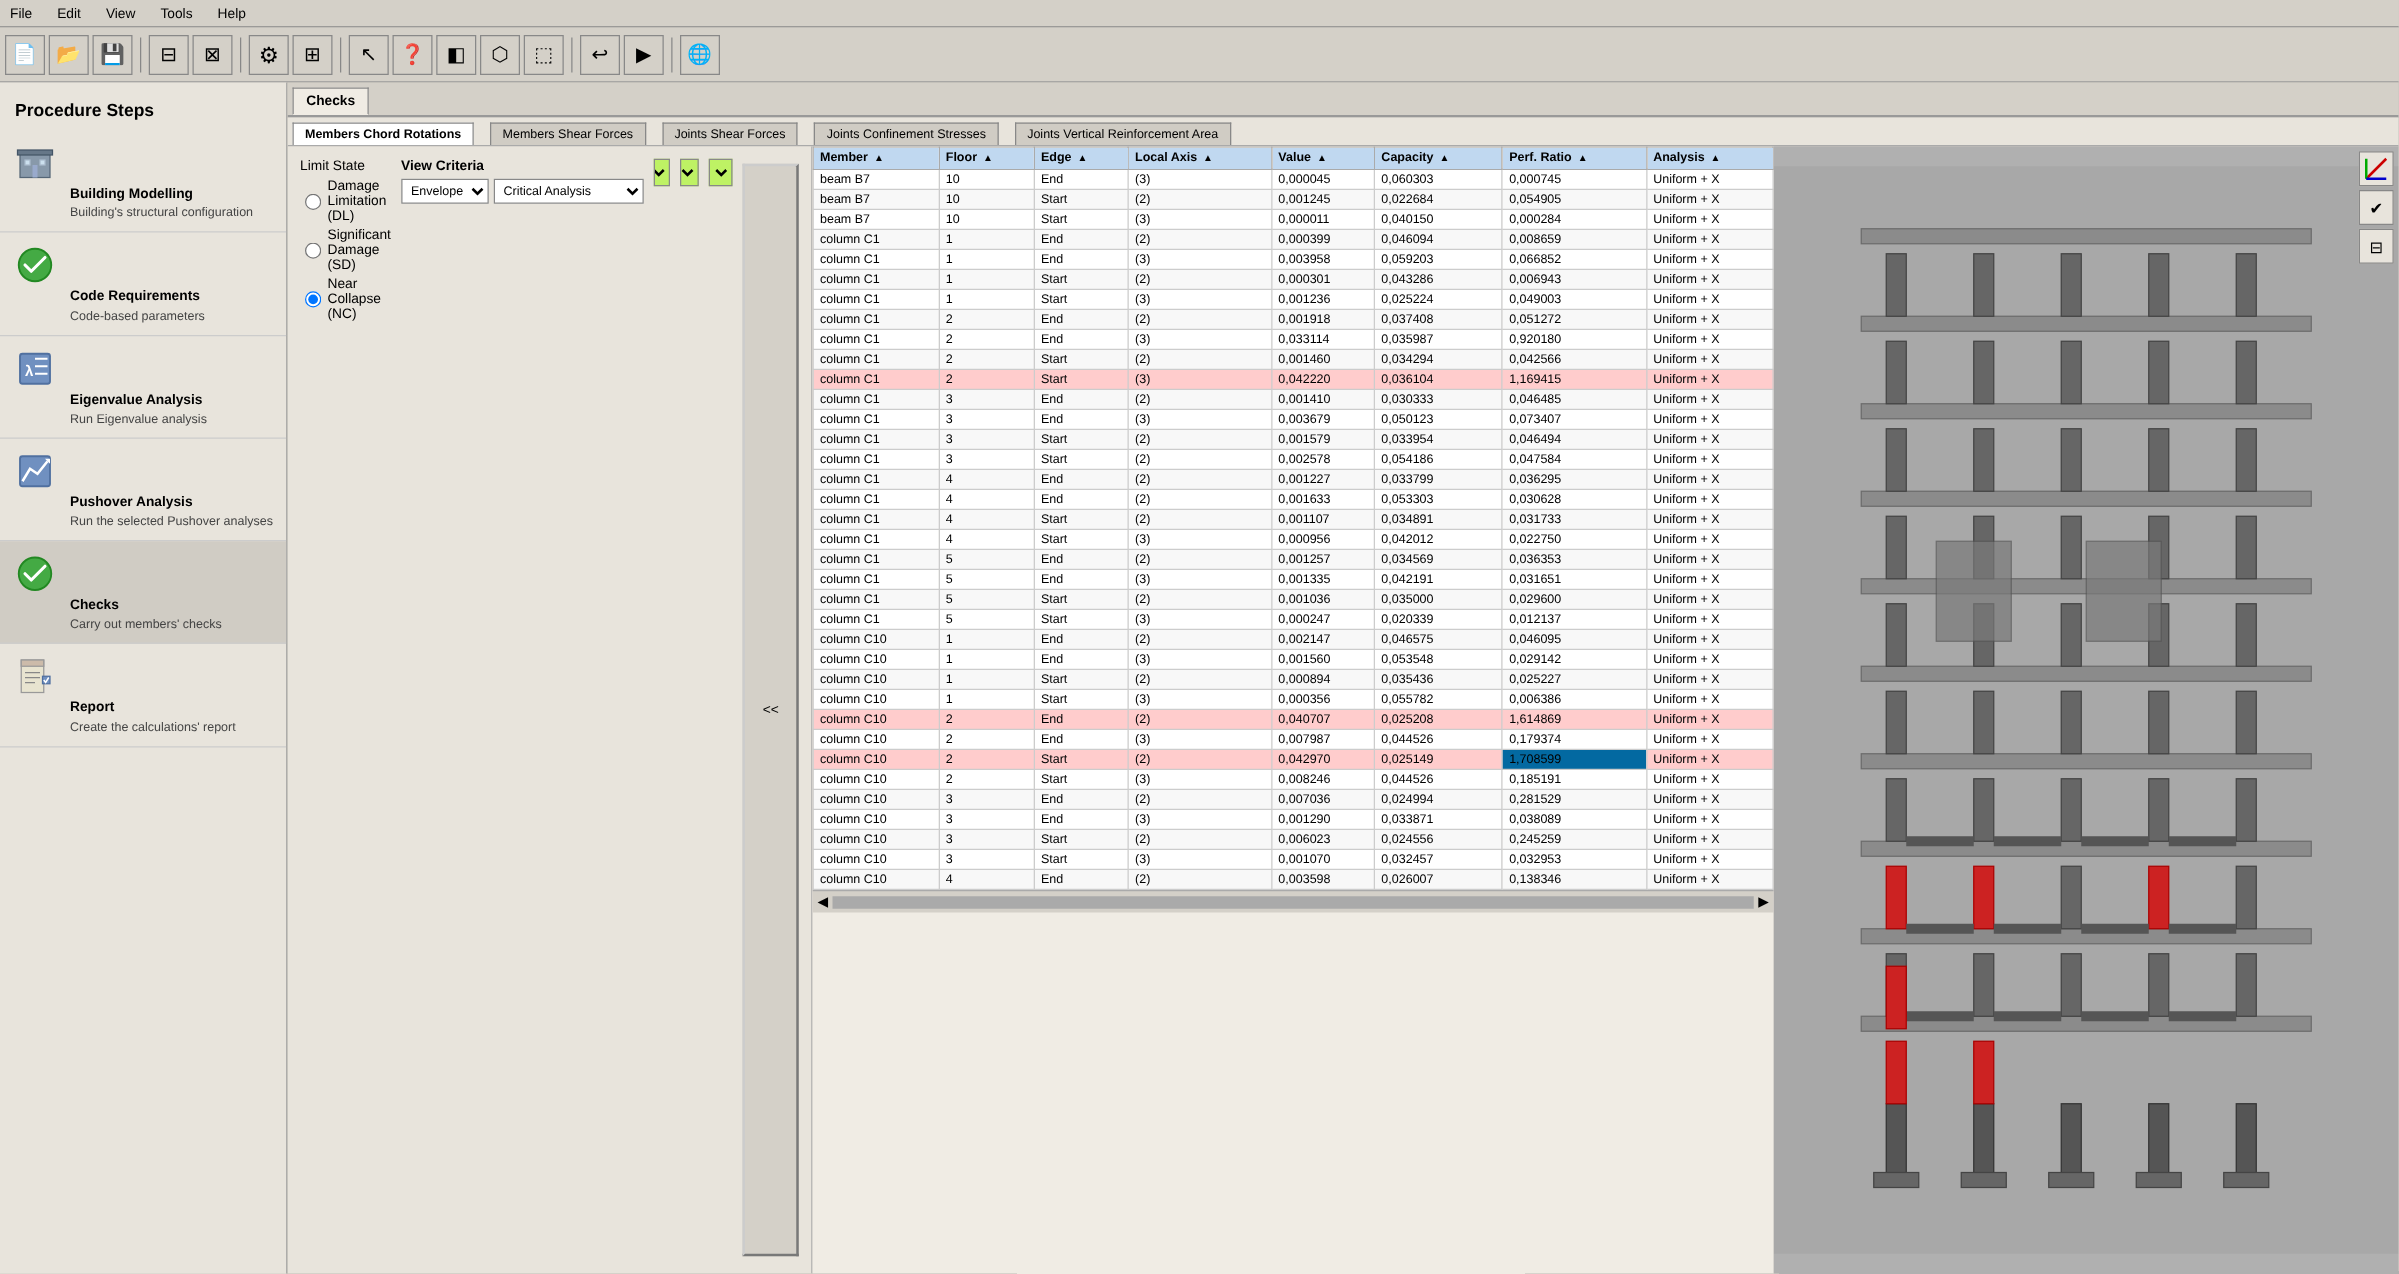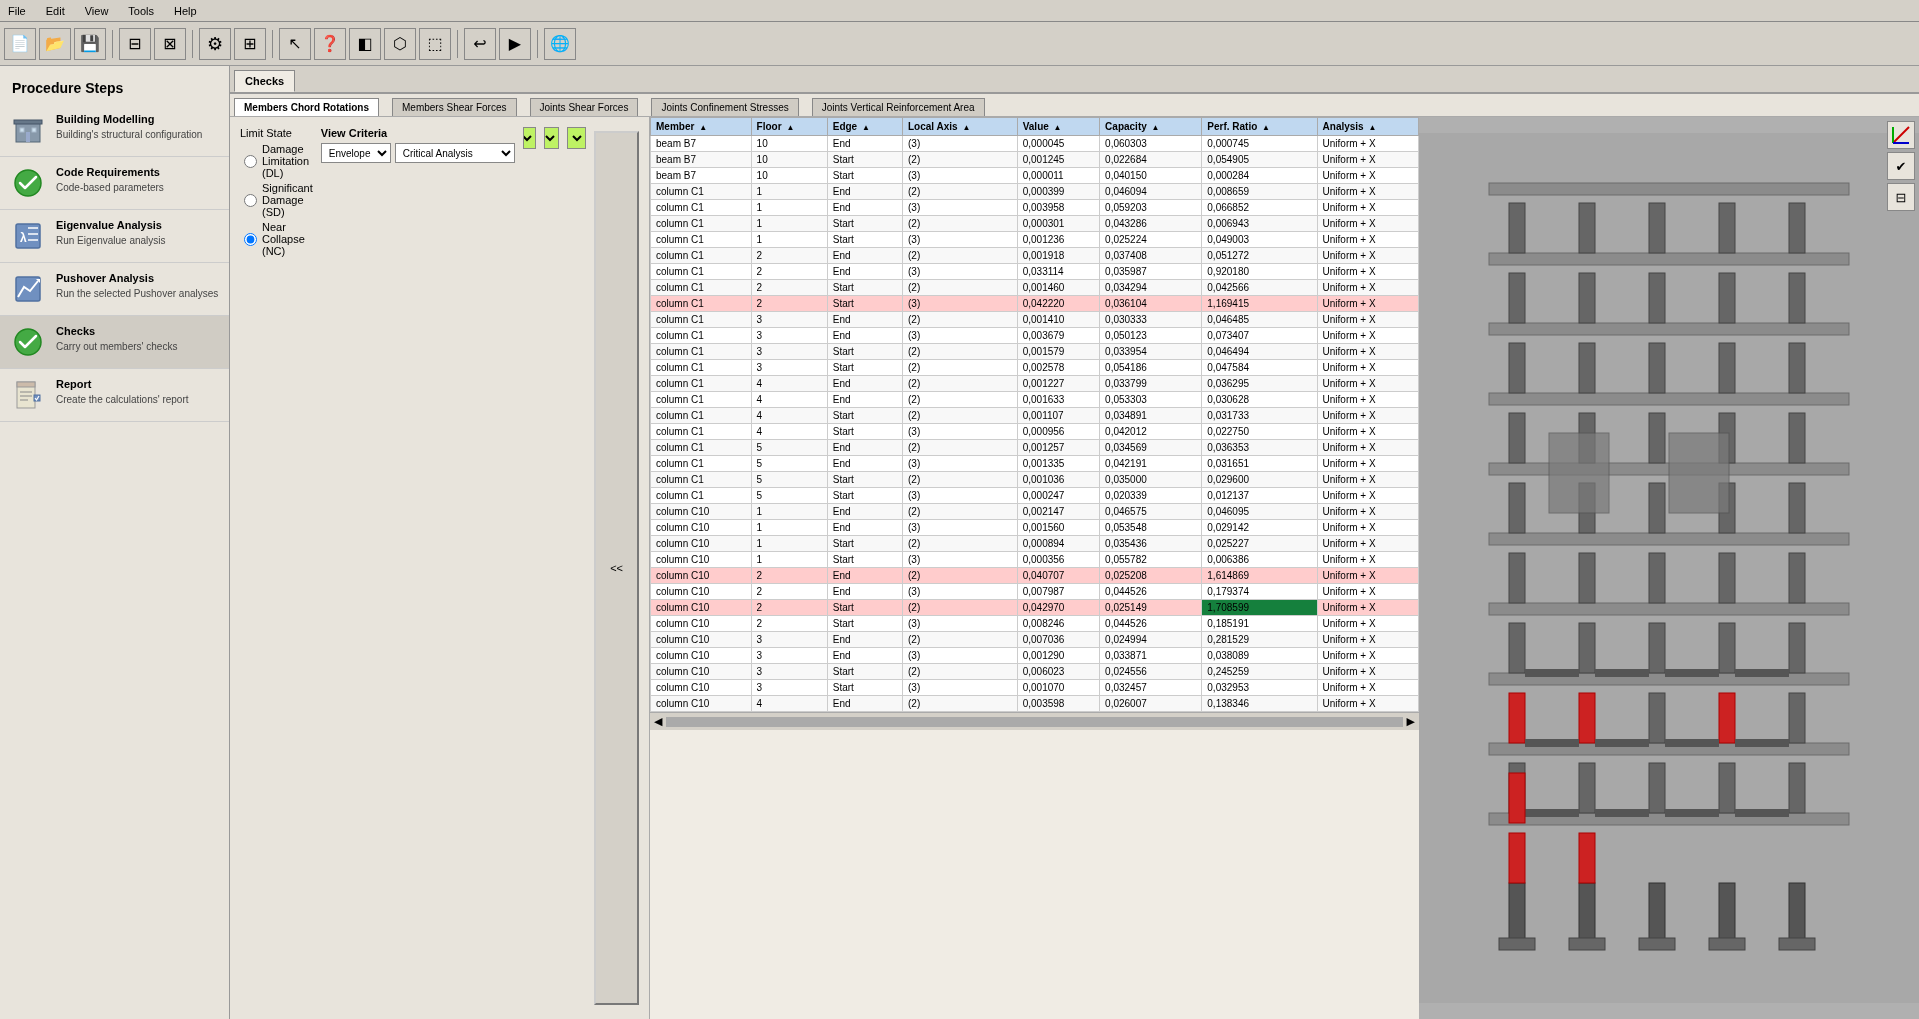--- a/index.html
+++ b/index.html
@@ -18,21 +18,21 @@
     #main { display: flex; height: calc(100vh - 66px); }
 
     
     #sidebar { width: 230px; background: #e8e4dc; border-right: 1px solid #999; padding: 8px 0; overflow-y: auto; flex-shrink: 0; }
     .sidebar-title { font-size: 14px; font-weight: bold; padding: 6px 12px 8px 12px; color: #000; }
 
     .sidebar-item { display: flex; align-items: flex-start; padding: 8px 10px; cursor: pointer; border-bottom: 1px solid #ccc; gap: 10px; }
     .sidebar-item.active { background: #d0ccc4; }
     .sidebar-icon { width: 36px; height: 36px; flex-shrink: 0; display: flex; align-items: center; justify-content: center; }
     .sidebar-icon svg { width: 32px; height: 32px; }
-    .sidebar-text { flex: 1; }
+    .sidebar-text { flex: 1; margin-top: 36px; }
     .sidebar-label { font-size: 11px; font-weight: bold; color: #000; line-height: 1.3; }
     .sidebar-desc { font-size: 10px; color: #444; line-height: 1.3; margin-top: 2px; }
 
     
     #content { flex: 1; display: flex; flex-direction: column; overflow: hidden; background: #c8c4bc; }
 
     
     .checks-tabbar { background: #d4d0c8; border-bottom: 2px solid #999; padding: 4px 0 0 4px; display: flex; align-items: flex-end; gap: 2px; }
     .checks-tab { padding: 4px 10px; border: 1px solid #888; border-bottom: none; background: #c0bdb5; font-size: 11px; cursor: pointer; }
     .checks-tab.active { background: #f0ece4; border-bottom: 1px solid #f0ece4; font-weight: bold; }
@@ -591,21 +591,21 @@
                 <td>0,179374</td>
                 <td>Uniform + X</td>
               </tr>
               <tr class="highlight">
                 <td style="background: rgb(255, 204, 204);">column C10</td>
                 <td style="background: rgb(255, 204, 204);">2</td>
                 <td style="background: rgb(255, 204, 204);">Start</td>
                 <td style="background: rgb(255, 204, 204);">(2)</td>
                 <td style="background: rgb(255, 204, 204);">0,042970</td>
                 <td style="background: rgb(255, 204, 204);">0,025149</td>
-                <td style="background: #15803d;">1,708599</td>
+                <td style="background: #0369a1;">1,708599</td>
                 <td style="background: rgb(255, 204, 204);">Uniform + X</td>
               </tr>
               <tr>
                 <td>column C10</td>
                 <td>2</td>
                 <td>Start</td>
                 <td>(3)</td>
                 <td>0,008246</td>
                 <td>0,044526</td>
                 <td>0,185191</td>

